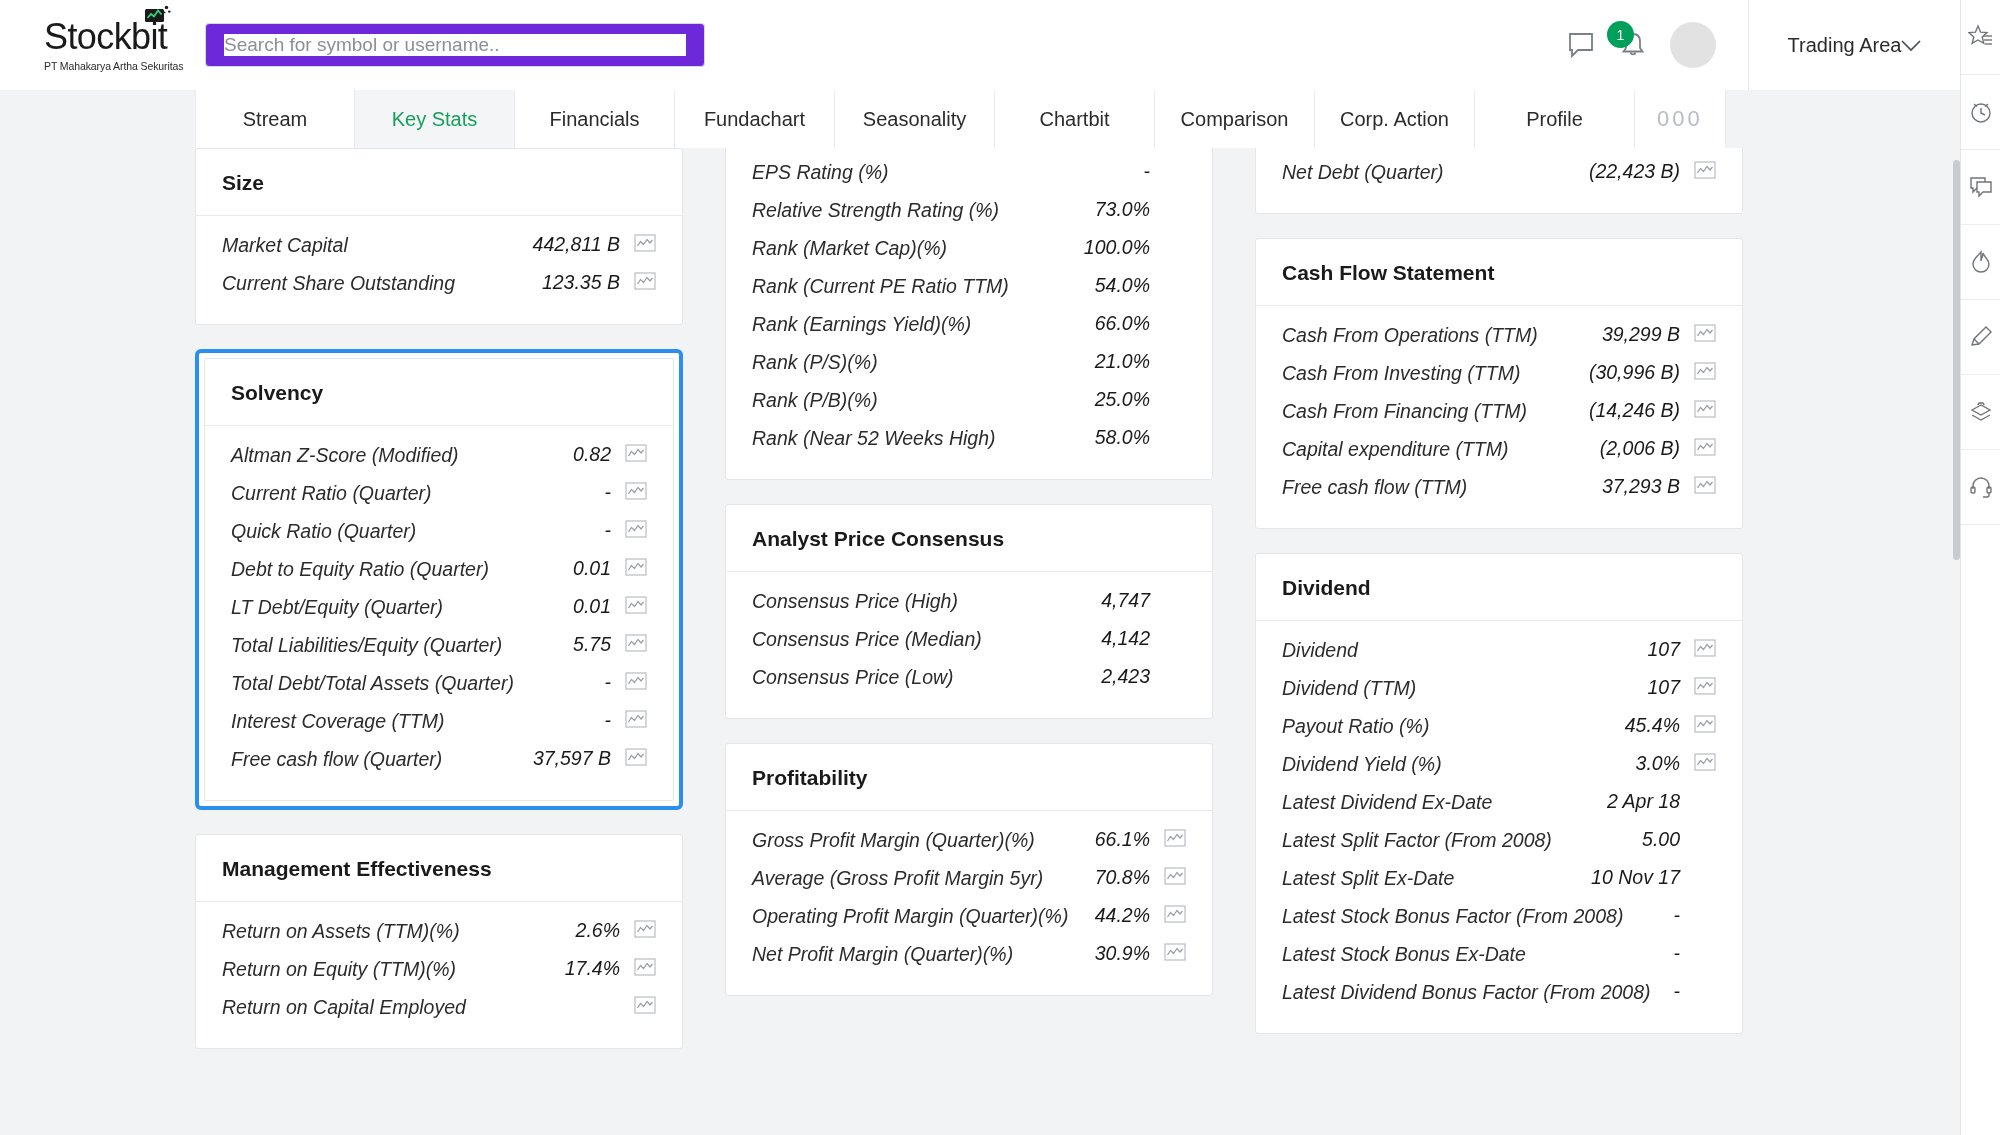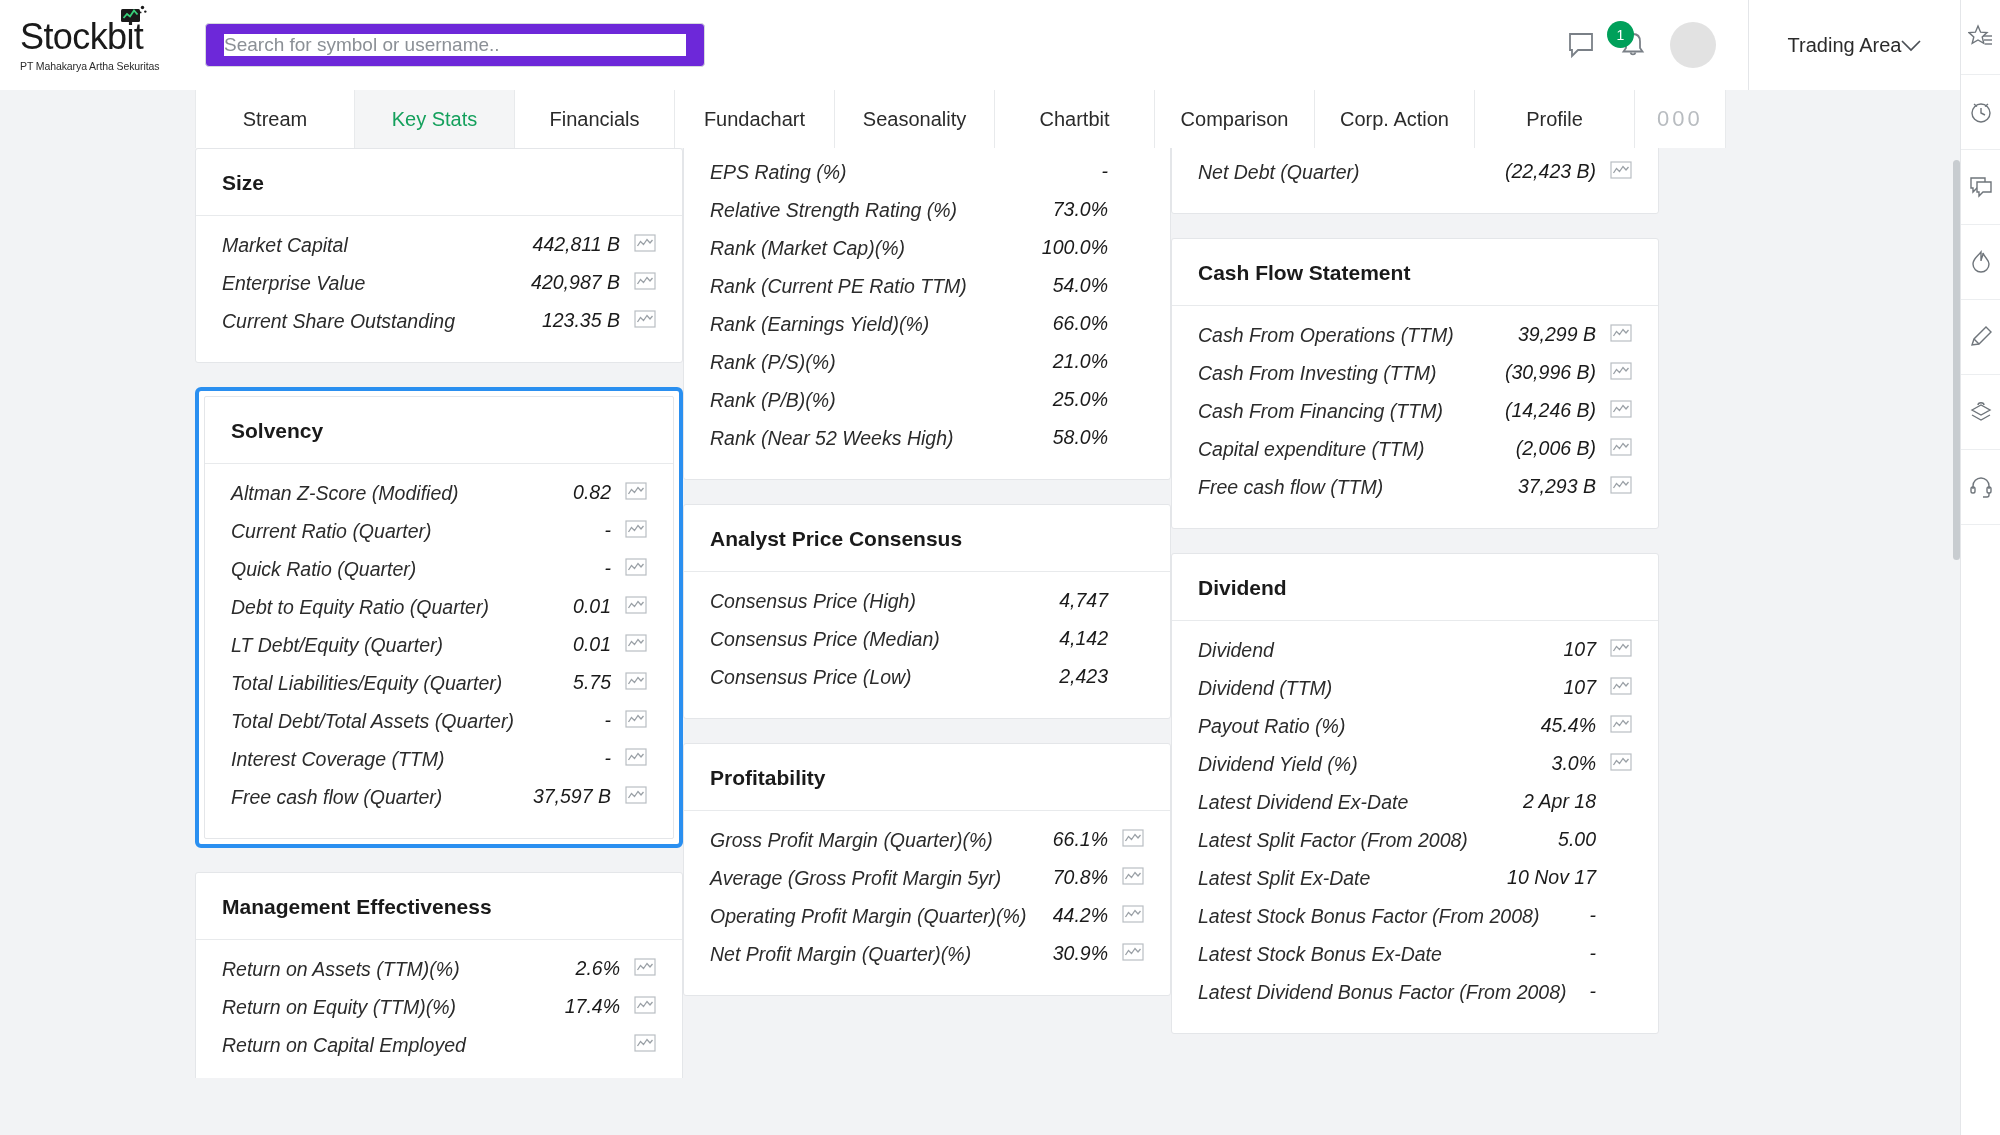--- a/index.html
+++ b/index.html
@@ -10,21 +10,21 @@
     overflow: hidden;
   }
 
   
   .topbar {
     position: absolute; left: 0; top: 0; width: 1960px; height: 90px;
     background: #ffffff;
     display: flex; align-items: center;
   }
   .logo-wrap {
-    width: 195px; padding-left: 20px;
+    width: 195px; padding-left: 44px;
     display: flex; flex-direction: column; align-items: flex-start;
   }
   .logo-row { position: relative; display: flex; align-items: flex-start; }
   .logo-text {
     font-size: 36px; font-weight: 400; color: #1a1a1a;
     letter-spacing: -0.6px; line-height: 1;
     font-family: "Liberation Sans", sans-serif;
   }
   .logo-mark {
     position: absolute; right: -4px; top: -14px;
@@ -103,21 +103,21 @@
   .tab:first-of-type { border-left: 1px solid #e8eaec; }
   .tab.active { background: #f4f5f6; color: #14a05c; }
   .tab.dots {
     min-width: 74px; color: #b8bcc0; font-size: 22px; letter-spacing: 3px;
   }
 
   
   .main {
     position: absolute; left: 195px; top: 148px;
     width: 1765px; height: 930px;
-    display: flex; 
+    display: flex; gap: 42px;
     padding-right: 30px;
     overflow: hidden;
   }
   .col { width: 488px; display: flex; flex-direction: column; gap: 24px; }
   .col-mid { width: 488px; }
 
   .card {
     background: #fff;
     border: 1px solid #e4e6e9;
     border-radius: 3px;
@@ -291,28 +291,20 @@
         <div class="card-body">
           <div class="row">
             <div class="row-label">Market Capital</div>
             <div class="row-value">442,811 B</div>
             <div class="row-chart"><svg viewBox="0 0 22 20" width="22" height="20">
                 <rect x="1" y="2" width="20" height="16" fill="none" stroke="#b9bec3" stroke-width="1.2"></rect>
                 <polyline points="3.5,13 6.5,8.5 9.5,11.5 13,6.5 16,10 18.5,7" fill="none" stroke="#9aa0a6" stroke-width="1.3"></polyline>
               </svg></div>
           </div>
           <div class="row">
-            <div class="row-label">Enterprise Value</div>
-            <div class="row-value">420,987 B</div>
-            <div class="row-chart"><svg viewBox="0 0 22 20" width="22" height="20">
-                <rect x="1" y="2" width="20" height="16" fill="none" stroke="#b9bec3" stroke-width="1.2"></rect>
-                <polyline points="3.5,13 6.5,8.5 9.5,11.5 13,6.5 16,10 18.5,7" fill="none" stroke="#9aa0a6" stroke-width="1.3"></polyline>
-              </svg></div>
-          </div>
-          <div class="row">
             <div class="row-label">Current Share Outstanding</div>
             <div class="row-value">123.35 B</div>
             <div class="row-chart"><svg viewBox="0 0 22 20" width="22" height="20">
                 <rect x="1" y="2" width="20" height="16" fill="none" stroke="#b9bec3" stroke-width="1.2"></rect>
                 <polyline points="3.5,13 6.5,8.5 9.5,11.5 13,6.5 16,10 18.5,7" fill="none" stroke="#9aa0a6" stroke-width="1.3"></polyline>
               </svg></div>
           </div>
         </div>
       </div>
       <div class="card-highlight">

